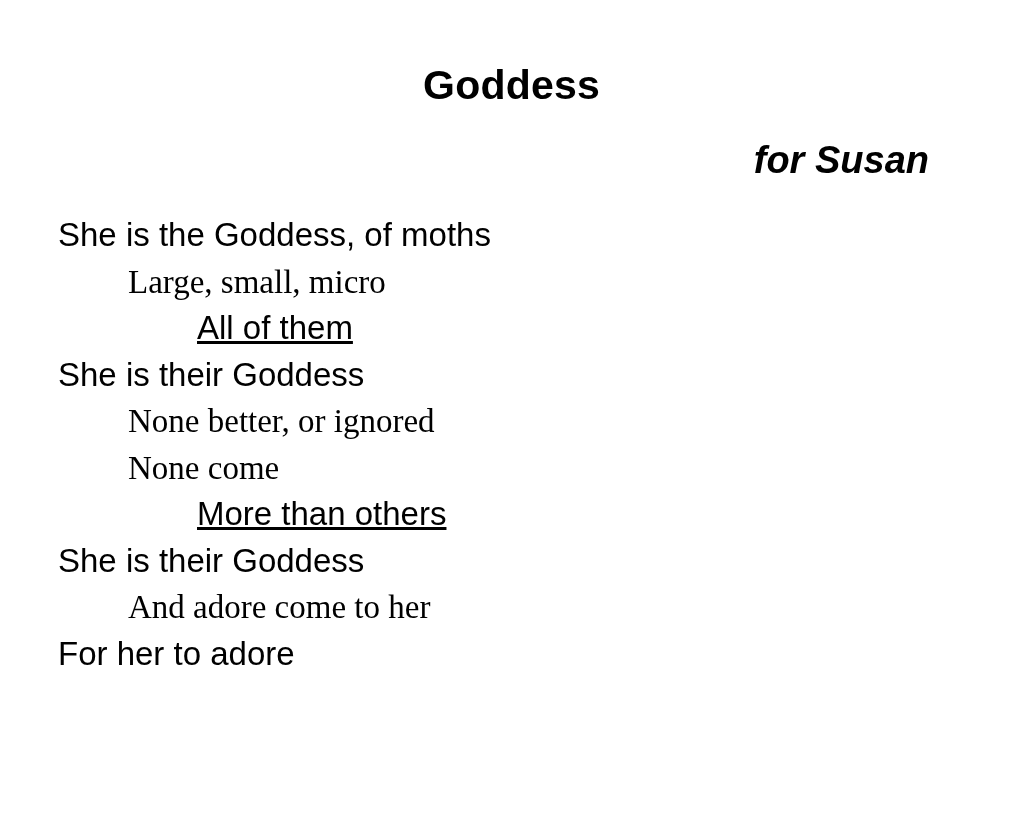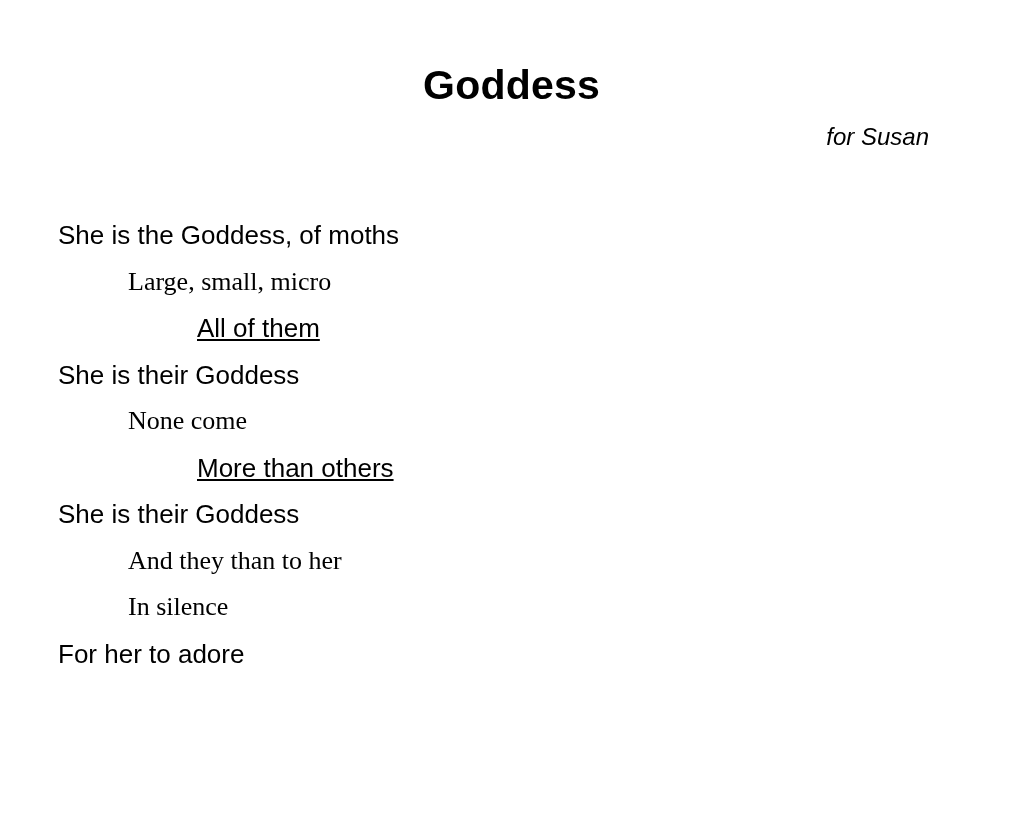--- a/index.html
+++ b/index.html
@@ -25,34 +25,34 @@
     top: 62px;
     left: 0;
     width: 1023px;
     text-align: center;
     font-size: 41px;
     font-weight: bold;
     letter-spacing: 0.2px;
   }
   .dedication {
     position: absolute;
-    top: 123px;
+    top: 139px;
     right: 56px;
-    font-size: 24px;
+    font-size: 38px;
     font-style: italic;
-    font-weight: normal;
+    font-weight: bold;
   }
   .poem-body {
     position: absolute;
     top: 212px;
     left: 58px;
     width: 900px;
   }
   .poem-line {
-    font-size: 26px;
+    font-size: 33px;
     line-height: 46.5px;
     white-space: pre;
   }
   .indent-0 { padding-left: 0px; }
   .indent-1 { padding-left: 70px; font-family: Liberation Serif, serif; }
   .indent-2 { padding-left: 139px; text-decoration: underline; }
 </style>
 </head>
 <body>
 
@@ -60,21 +60,21 @@
 
   <div class="poem-title">Goddess</div>
 
   <div class="dedication">for Susan</div>
 
   <div class="poem-body">
       <div class="poem-line indent-0">She is the Goddess, of moths</div>
       <div class="poem-line indent-1">Large, small, micro</div>
       <div class="poem-line indent-2">All of them</div>
       <div class="poem-line indent-0">She is their Goddess</div>
+      <div class="poem-line indent-1">None better, or ignored</div>
       <div class="poem-line indent-1">None come</div>
       <div class="poem-line indent-2">More than others</div>
       <div class="poem-line indent-0">She is their Goddess</div>
-      <div class="poem-line indent-1">And they than to her</div>
-      <div class="poem-line indent-1">In silence</div>
+      <div class="poem-line indent-1">And adore come to her</div>
       <div class="poem-line indent-0">For her to adore</div>
     </div>
 
 </div>
 
 </body></html>

